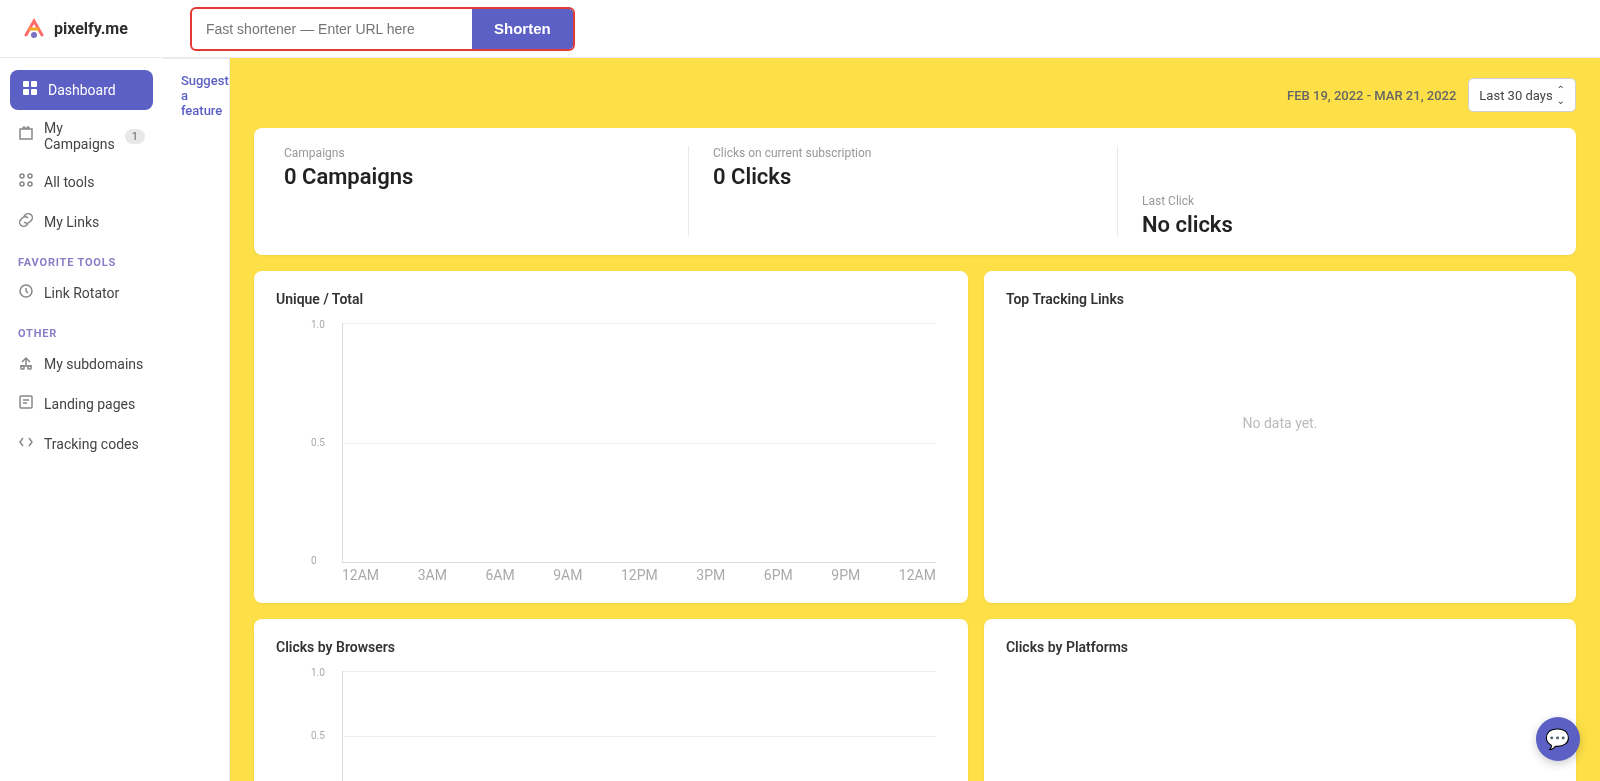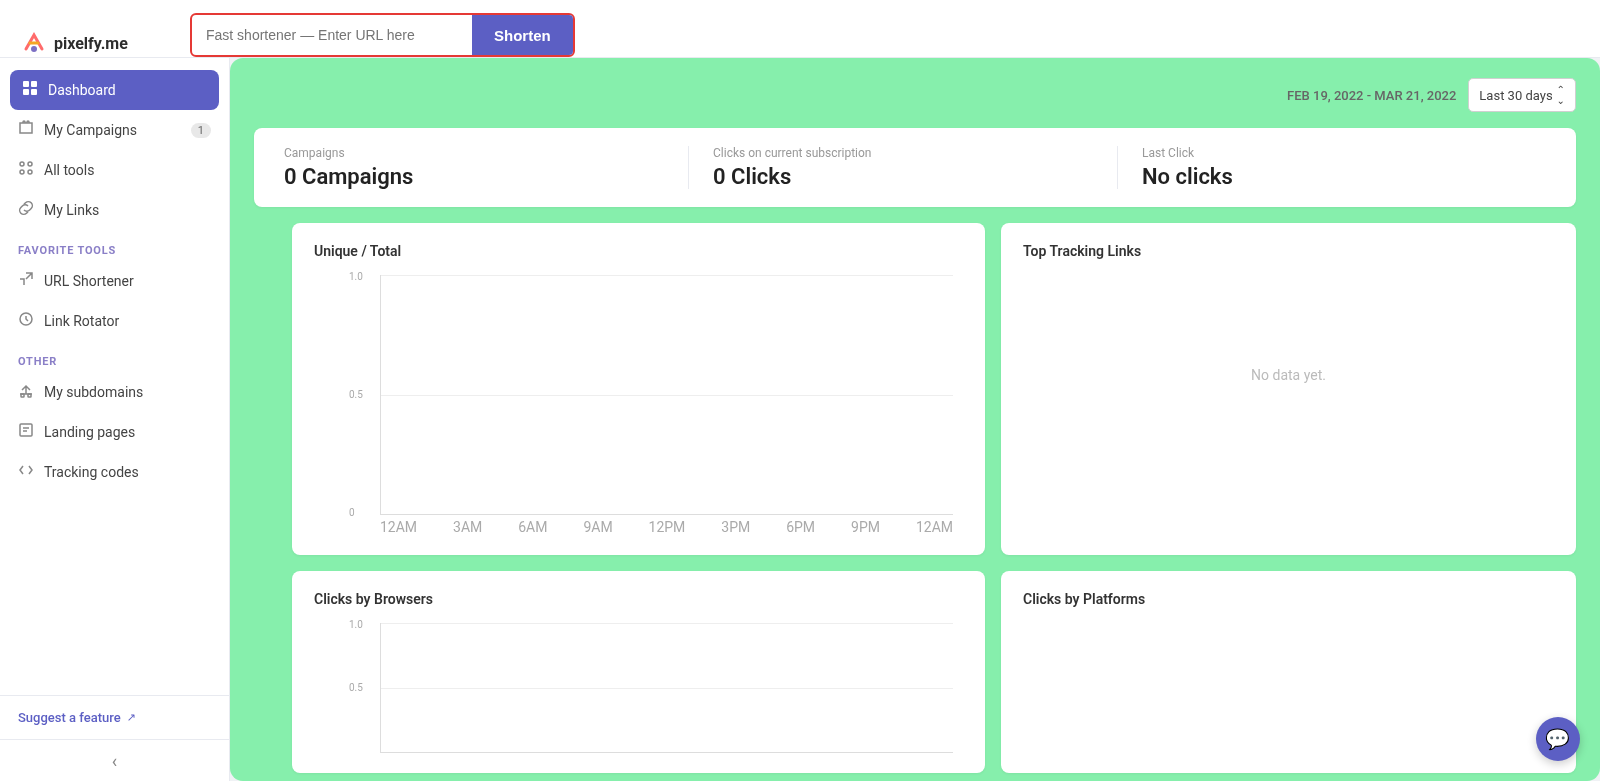--- a/index.html
+++ b/index.html
@@ -3,21 +3,21 @@
   <meta charset="utf-8">
   <style>
     * { box-sizing: border-box; margin: 0; padding: 0; }
     body { font-family: -apple-system, BlinkMacSystemFont, 'Segoe UI', Roboto, sans-serif; background: #f0f2f5; display: flex; flex-direction: column; height: 781px; overflow: hidden; }
 
     
     .topbar {
       height: 58px;
       background: #fff;
       display: flex;
-      align-items: flex-end;
+      align-items: center;
       padding: 0 20px;
       border-bottom: 1px solid #e8eaf0;
       flex-shrink: 0;
       gap: 20px;
       z-index: 10;
     }
     .logo {
       display: flex;
       align-items: center;
       gap: 6px;
@@ -64,21 +64,21 @@
       flex: 1;
       overflow: hidden;
     }
 
     
     .sidebar {
       width: 230px;
       background: #fff;
       border-right: 1px solid #e8eaf0;
       display: flex;
-      flex-direction: column;
+      flex-direction: row;
       overflow-y: auto;
       flex-shrink: 0;
     }
     .sidebar-nav {
       flex: 1;
       padding: 12px 0;
     }
     .sidebar-item {
       display: flex;
       align-items: center;
@@ -136,22 +136,21 @@
       cursor: pointer;
       color: #888;
       border-top: 1px solid #e8eaf0;
     }
 
     
     .content {
       flex: 1;
       overflow-y: auto;
       padding: 20px 24px;
-      background: #86efac;
-      border-radius: 13px;
+      background: #fde047;
     }
 
     
     .date-filter-row {
       display: flex;
       align-items: center;
       justify-content: flex-end;
       gap: 12px;
       margin-bottom: 16px;
     }
@@ -182,21 +181,21 @@
       margin-bottom: 16px;
       box-shadow: 0 1px 3px rgba(0,0,0,0.05);
       gap: 4px;
     }
     .stat-card {
       flex: 1;
       padding: 0 20px;
       border-right: 1px solid #e8eaf0;
     }
     .stat-card:first-child { padding-left: 0; }
-    .stat-card:last-child { border-right: none; }
+    .stat-card:last-child { border-right: none; margin-top: 48px; }
     .stat-label {
       font-size: 12px;
       color: #999;
       margin-bottom: 4px;
     }
     .stat-value {
       font-size: 22px;
       font-weight: 600;
       color: #222;
     }
@@ -206,21 +205,21 @@
       display: flex;
       gap: 16px;
       margin-bottom: 16px;
     }
     .chart-card {
       background: #fff;
       border-radius: 8px;
       padding: 20px 22px;
       box-shadow: 0 1px 3px rgba(0,0,0,0.05);
     }
-    .chart-card.wide { flex: 1.1; margin-left: 38px; }
+    .chart-card.wide { flex: 1.1; }
     .chart-card.narrow { flex: 0.9; }
     .chart-title {
       font-size: 14px;
       font-weight: 600;
       color: #333;
       margin-bottom: 16px;
     }
     .chart-area {
       position: relative;
       height: 240px;
@@ -345,28 +344,20 @@
           <svg width="16" height="16" viewBox="0 0 16 16" fill="none" stroke="#888" stroke-width="1.5">
               <path d="M6 10a4 4 0 005.66 0l1.5-1.5a4 4 0 00-5.66-5.66L6 4.34"></path>
               <path d="M10 6a4 4 0 00-5.66 0L2.84 7.5a4 4 0 005.66 5.66L10 11.66"></path>
             </svg>
         </span>
         <span>My Links</span>
       </div>
 
       <div class="section-label">FAVORITE TOOLS</div>
 
-      <div class="sidebar-item">
-        <span class="sidebar-icon">
-          <svg width="16" height="16" viewBox="0 0 16 16" fill="none" stroke="#888" stroke-width="1.5">
-              <path d="M14 2L8 8M2 8h4v6M8 2h6v6"></path>
-            </svg>
-        </span>
-        <span>URL Shortener</span>
-      </div>
 
       <div class="sidebar-item">
         <span class="sidebar-icon">
           <svg width="16" height="16" viewBox="0 0 16 16" fill="none" stroke="#888" stroke-width="1.5">
               <path d="M2 8a6 6 0 1112 0 6 6 0 01-12 0z"></path>
               <path d="M8 5v3l2 2"></path>
             </svg>
         </span>
         <span>Link Rotator</span>
       </div>

